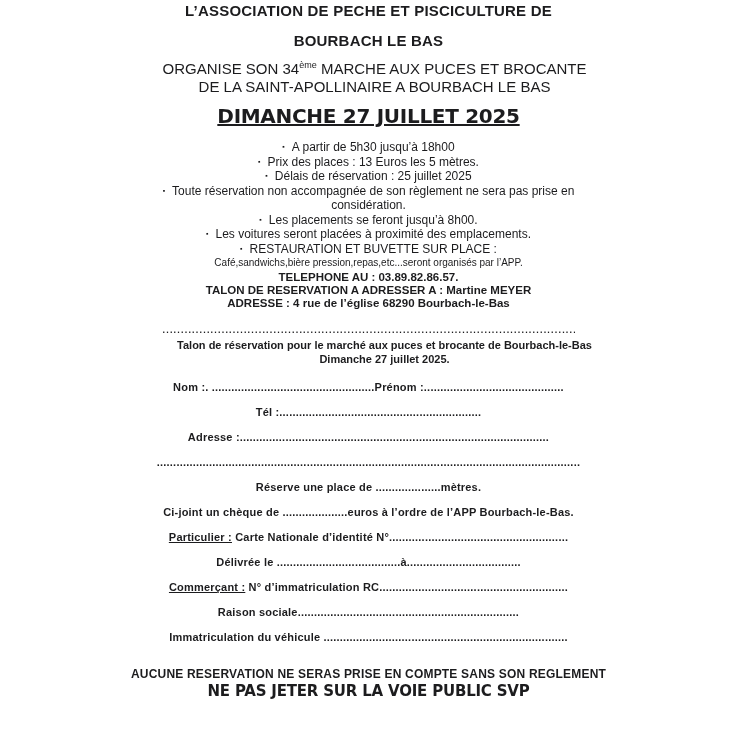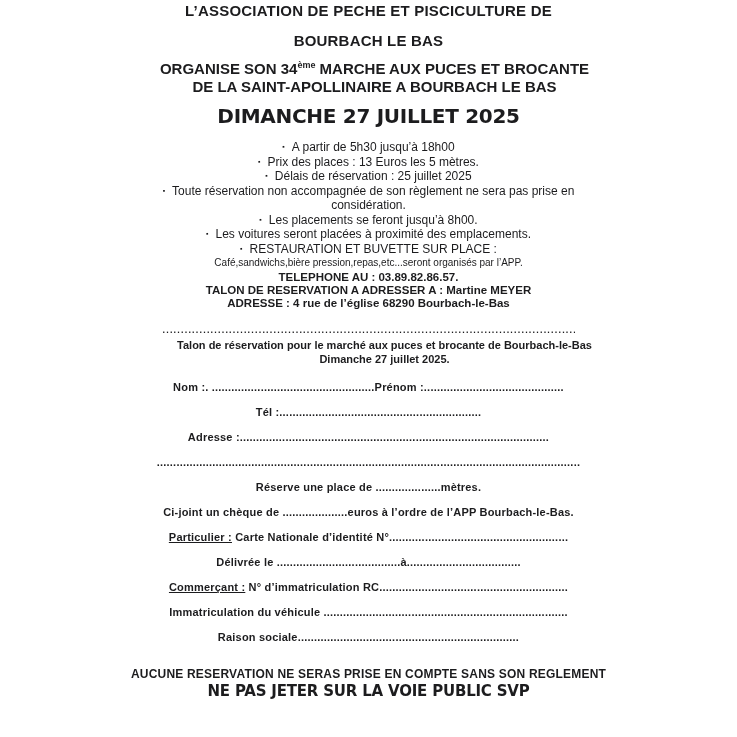--- a/index.html
+++ b/index.html
@@ -4,26 +4,26 @@
 <style>
   html,body{margin:0;padding:0;background:#ffffff;}
   body{width:737px;height:737px;overflow:hidden;}
   .page{
     width:737px;height:664px;box-sizing:border-box;padding-top:3px;
     text-align:center;color:#1c1c1e;
     font-family:"Liberation Sans",sans-serif;
   }
   .assoc{font-size:15px;font-weight:700;line-height:16px;letter-spacing:.2px;}
   .mt14{margin-top:14px;}
-  .org{font-size:15px;font-weight:700;line-height:18px;padding-left:12px;}
+  .org{font-size:15px;font-weight:400;line-height:18px;padding-left:12px;}
   .org-first{margin-top:11px;}
   .org sup{font-size:9px;line-height:0;}
   .date-title{
     font-family:"DejaVu Sans",sans-serif;font-weight:700;
-    font-size:20px;line-height:24px;margin-top:8px;letter-spacing:-.3px;
+    font-size:20px;line-height:24px;margin-top:8px;letter-spacing:-.3px;text-decoration:underline;
   }
   .bullets{margin-top:12px;}
   .brow{font-size:12px;font-weight:400;line-height:14.5px;}
   .bsq{font-size:7px;vertical-align:2px;margin-right:7px;}
   .brow-wrap{max-width:470px;margin:0 auto;}
   .plain{font-size:10px;font-weight:400;line-height:14.5px;}
   .insc{margin-top:14px;font-size:12.5px;font-weight:700;line-height:14px;}
   .u{text-decoration:underline;}
   .contact{font-size:11.5px;font-weight:700;}
   .contact-line{line-height:13px;}
@@ -85,19 +85,19 @@
 
   <div class="form-line first-form-line">Nom :. ..................................................Prénom :...........................................</div>
   <div class="form-line">Tél :..............................................................</div>
   <div class="form-line">Adresse :...............................................................................................</div>
   <div class="form-line">..................................................................................................................................</div>
   <div class="form-line">Réserve une place de ....................mètres.</div>
   <div class="form-line">Ci-joint un chèque de ....................euros à l’ordre de l’APP Bourbach-le-Bas.</div>
   <div class="form-line"><span class="u">Particulier :</span><span> Carte Nationale d’identité N°.......................................................</span></div>
   <div class="form-line">Délivrée le ......................................à...................................</div>
   <div class="form-line"><span class="u">Commerçant :</span><span> N° d’immatriculation RC..........................................................</span></div>
+  <div class="form-line">Raison sociale....................................................................</div>
   <div class="form-line">Immatriculation du véhicule ...........................................................................</div>
-  <div class="form-line">Raison sociale....................................................................</div>
 
   <div class="foot1">AUCUNE RESERVATION NE SERAS PRISE EN COMPTE SANS SON REGLEMENT</div>
   <div class="foot2">NE PAS JETER SUR LA VOIE PUBLIC SVP</div>
 
 </div>
 
 </body></html>

